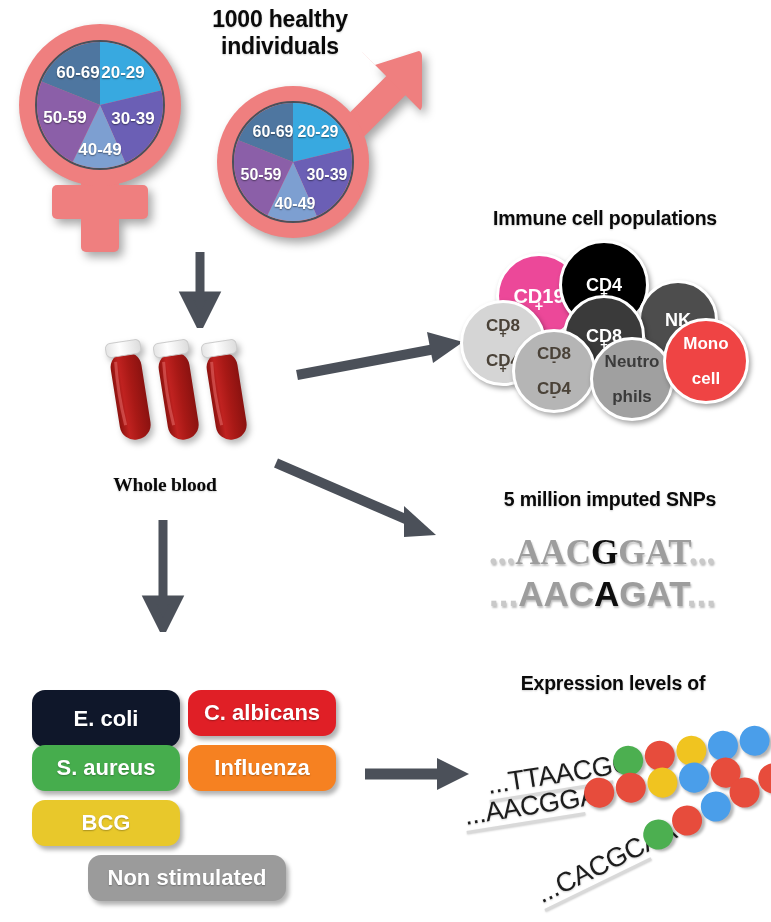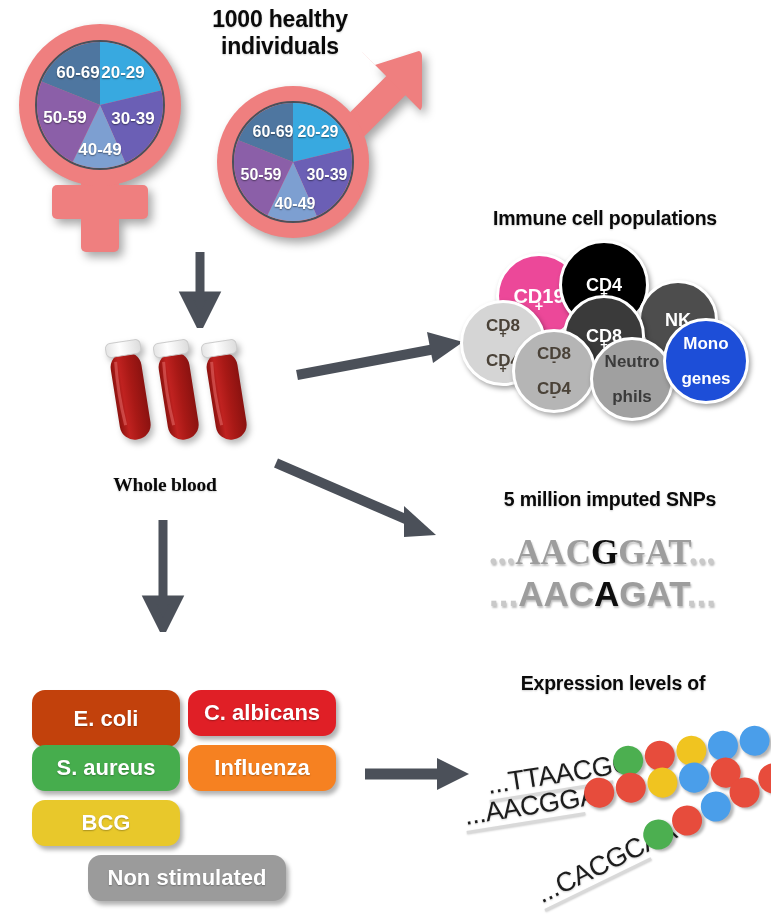--- a/index.html
+++ b/index.html
@@ -307,35 +307,35 @@
       </span>
     </div>
 
     <div class="cell" style="left:130px; top:97px; width:84px; height:84px; background:#a0a0a0; color:#3b3b3b; font-size:17px;">
       <span>
         <span>Neutro</span><br>
         <span>phils</span>
       </span>
     </div>
 
-    <div class="cell" style="left:203px; top:78px; width:86px; height:86px; background:#1d4ed8; color:#ffffff; font-size:17px;">
+    <div class="cell" style="left:203px; top:78px; width:86px; height:86px; background:#ef4444; color:#ffffff; font-size:17px;">
       <span>
         <span>Mono</span><br>
-        <span>genes</span>
+        <span>cell</span>
       </span>
     </div>
   </div>
 
   <div class="heading" id="title-snps">5 million imputed SNPs</div>
 
   <div class="snp-row" style="left:489px; top:533px;font-family:Liberation Serif, serif;"><span class="dim">...</span><span class="mid">AAC</span><span class="hot">G</span><span class="mid">GAT</span><span class="dim">...</span></div>
 
   <div class="snp-row" style="left:489px; top:574px;"><span class="dim">...</span><span class="mid">AAC</span><span class="hot">A</span><span class="mid">GAT</span><span class="dim">...</span></div>
 
-  <div class="stim" style="left:32px; top:690px; width:148px; height:57px; background:#c2410c;">
+  <div class="stim" style="left:32px; top:690px; width:148px; height:57px; background:#0f172a;">
     <span>E. coli</span>
   </div>
   <div class="stim" style="left:188px; top:690px; width:148px; height:46px; background:#e01f26;">
     <span>C. albicans</span>
   </div>
   <div class="stim" style="left:32px; top:745px; width:148px; height:46px; background:#46ad4d;">
     <span>S. aureus</span>
   </div>
   <div class="stim" style="left:188px; top:745px; width:148px; height:46px; background:#f68121;">
     <span>Influenza</span>

